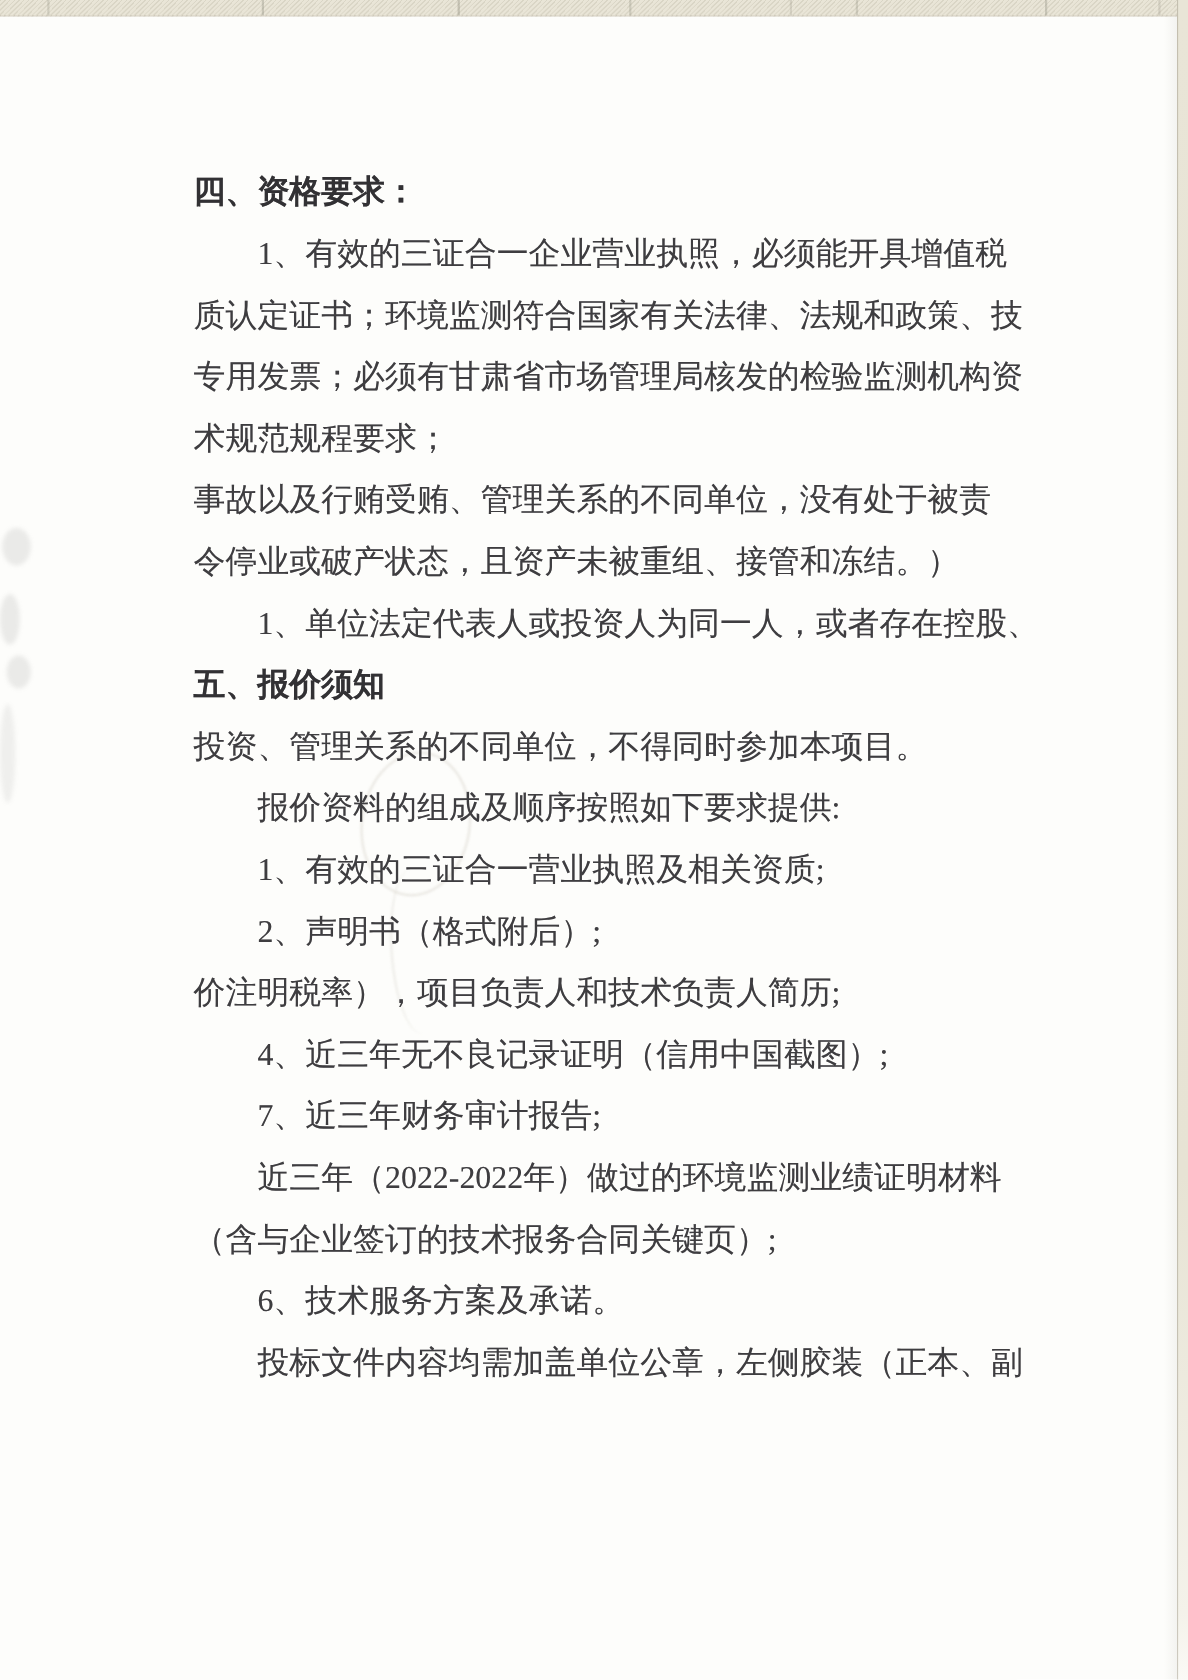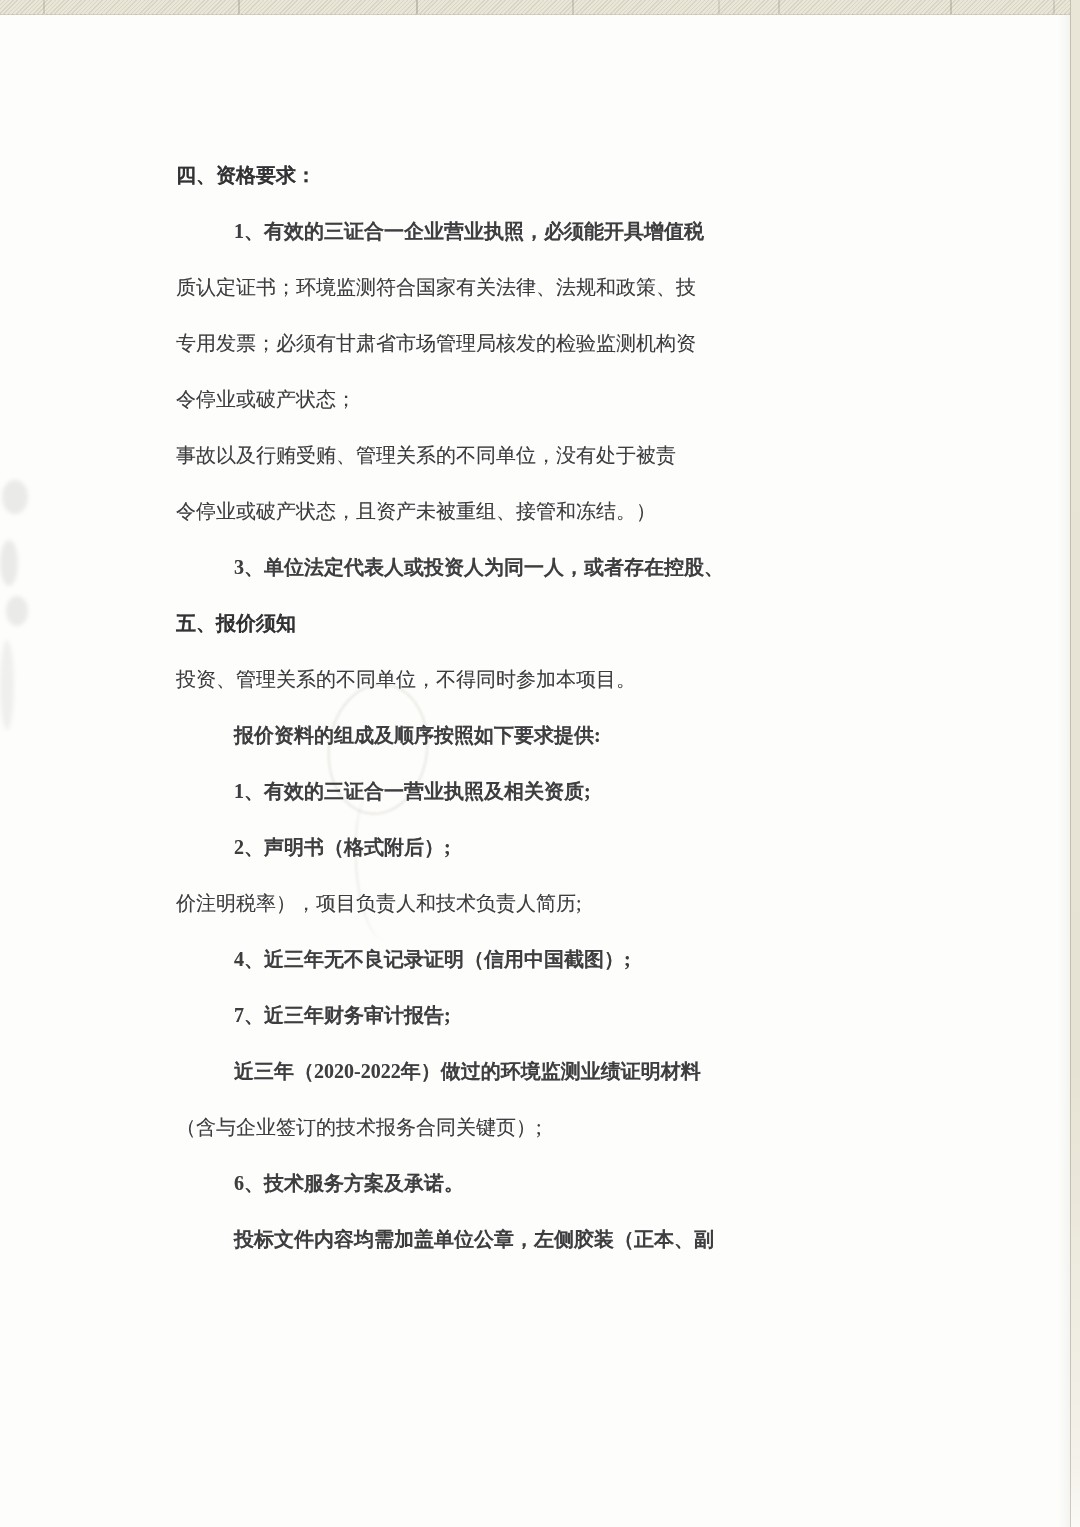--- a/index.html
+++ b/index.html
@@ -104,26 +104,26 @@
     position: absolute;
     left: 176px;
     top: 147px;
     width: 760px;
     color: var(--text-color, #3e3d40);
     z-index: 5;
   }
   .line {
     height: 56px;
     line-height: 56px;
-    font-size: 20px;
+    font-size: 29px;
     white-space: nowrap;
     letter-spacing: 0px;
     text-shadow: 0 0 0.6px rgba(90,88,90,0.45);
   }
-  .line.indent { text-indent: 58px; font-weight: bold; }
+  .line.indent { text-indent: 58px; }
   .line.heading {
     font-weight: bold;
     color: var(--heading-color, #323134);
     text-shadow: 0 0 0.6px rgba(60,58,60,0.6);
   }
 </style>
 </head>
 <body>
 
 <div class="page" style="--paper-color: #fdfdfb; --strip-color: #e9e5d7; --text-color: #3e3d40; --heading-color: #323134;">
@@ -147,31 +147,31 @@
   <div class="smudge s1"></div>
   <div class="smudge s2"></div>
   <div class="smudge s3"></div>
   <div class="smudge s4"></div>
 
   <div class="content">
       <div class="line heading">四、资格要求：</div>
       <div class="line indent">1、有效的三证合一企业营业执照，必须能开具增值税</div>
       <div class="line flush">质认定证书；环境监测符合国家有关法律、法规和政策、技</div>
       <div class="line flush">专用发票；必须有甘肃省市场管理局核发的检验监测机构资</div>
-      <div class="line flush">令停业或破产状态；</div>
+      <div class="line flush">术规范规程要求；</div>
       <div class="line flush">事故以及行贿受贿、管理关系的不同单位，没有处于被责</div>
       <div class="line flush">令停业或破产状态，且资产未被重组、接管和冻结。）</div>
-      <div class="line indent">3、单位法定代表人或投资人为同一人，或者存在控股、</div>
+      <div class="line indent">1、单位法定代表人或投资人为同一人，或者存在控股、</div>
       <div class="line heading">五、报价须知</div>
       <div class="line flush">投资、管理关系的不同单位，不得同时参加本项目。</div>
       <div class="line indent">报价资料的组成及顺序按照如下要求提供:</div>
       <div class="line indent">1、有效的三证合一营业执照及相关资质;</div>
       <div class="line indent">2、声明书（格式附后）;</div>
       <div class="line flush">价注明税率），项目负责人和技术负责人简历;</div>
       <div class="line indent">4、近三年无不良记录证明（信用中国截图）;</div>
       <div class="line indent">7、近三年财务审计报告;</div>
-      <div class="line indent">近三年（2020-2022年）做过的环境监测业绩证明材料</div>
+      <div class="line indent">近三年（2022-2022年）做过的环境监测业绩证明材料</div>
       <div class="line flush">（含与企业签订的技术报务合同关键页）;</div>
       <div class="line indent">6、技术服务方案及承诺。</div>
       <div class="line indent">投标文件内容均需加盖单位公章，左侧胶装（正本、副</div>
     </div>
 
 </div>
 
 </body></html>

